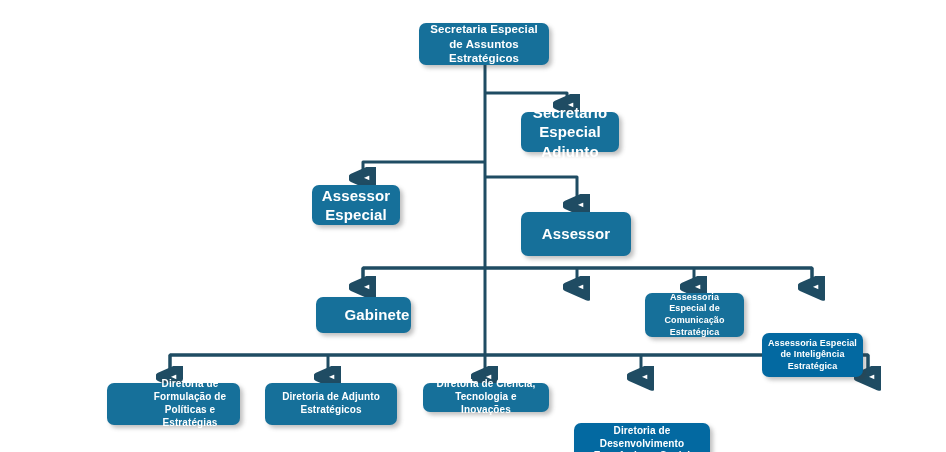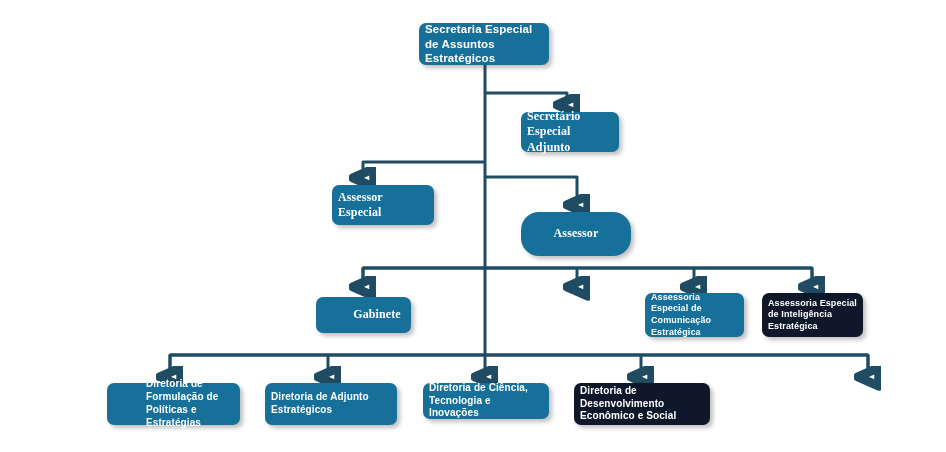--- a/index.html
+++ b/index.html
@@ -13,29 +13,30 @@
   }
   .node{
     position:absolute;
     box-sizing:border-box;
     background:#16709a;
     border-radius:7px;
     color:#ffffff;
     display:flex;
     align-items:center;
     justify-content:center;
+    text-align:center;
     font-weight:bold;
     line-height:1.28;
     padding:3px 6px;
     box-shadow:3px 3px 4px rgba(60,60,60,0.32);
     letter-spacing:0.1px;
   }
-  .node.light{ background:#0f172a; }
+  .node.light{ background:#0369a1;margin-top:40px; }
   .node.root{ font-size:11.5px; }
-  .node.lvl1{ font-size:12px;font-family:Liberation Serif, serif; }
+  .node.lvl1{ font-size:15px; }
   .node.small{ font-size:9px; }
   .node.med{ font-size:10px; }
   svg.links{
     position:absolute;
     left:0; top:0;
     width:946px;
     height:452px;
     overflow:visible;
   }
   svg.links path, svg.links line{
@@ -79,33 +80,33 @@
     <line x1="328" y1="355" x2="328" y2="376" marker-end="url(#arrow)"></line>
     <line x1="485" y1="355" x2="485" y2="376" marker-end="url(#arrow)"></line>
     <line x1="641" y1="355" x2="641" y2="376" marker-end="url(#arrow)"></line>
     <line x1="868" y1="355" x2="868" y2="376" marker-end="url(#arrow)"></line>
   </svg>
 
   <div class="node root" style="left:419px; top:23px; width:130px; height:42px;">Secretaria Especial de Assuntos Estratégicos</div>
 
   <div class="node lvl1" style="left:521px; top:112px; width:98px; height:40px;">Secretário Especial Adjunto</div>
 
-  <div class="node lvl1" style="left:312px; top:185px; width:102px; height:40px;margin-left:20px;">Assessor Especial</div>
+  <div class="node lvl1" style="left:312px; top:185px; width:88px; height:40px;">Assessor Especial</div>
 
-  <div class="node lvl1" style="left:521px; top:212px; width:110px; height:44px;border-radius:18px;">Assessor</div>
+  <div class="node lvl1" style="left:521px; top:212px; width:110px; height:44px;">Assessor</div>
 
   <div class="node lvl1" style="left:316px; top:297px; width:95px; height:36px;padding-left:33px;">Gabinete</div>
 
 
   <div class="node small" style="left:645px; top:293px; width:99px; height:44px;">Assessoria Especial de Comunicação Estratégica</div>
 
   <div class="node small light" style="left:762px; top:293px; width:101px; height:44px;">Assessoria Especial de Inteligência Estratégica</div>
 
   <div class="node med" style="left:107px; top:383px; width:133px; height:42px;padding-left:39px;">Diretoria de Formulação de Políticas e Estratégias</div>
 
   <div class="node med" style="left:265px; top:383px; width:132px; height:42px;">Diretoria de Adjunto Estratégicos</div>
 
-  <div class="node med" style="left:423px; top:383px; width:126px; height:36px;">Diretoria de Ciência, Tecnologia e Inovações</div>
+  <div class="node med" style="left:423px; top:383px; width:126px; height:29px;">Diretoria de Ciência, Tecnologia e Inovações</div>
 
   <div class="node med light" style="left:574px; top:383px; width:136px; height:42px;">Diretoria de Desenvolvimento Econômico e Social</div>
 
 
 </div>
 
 </body></html>

